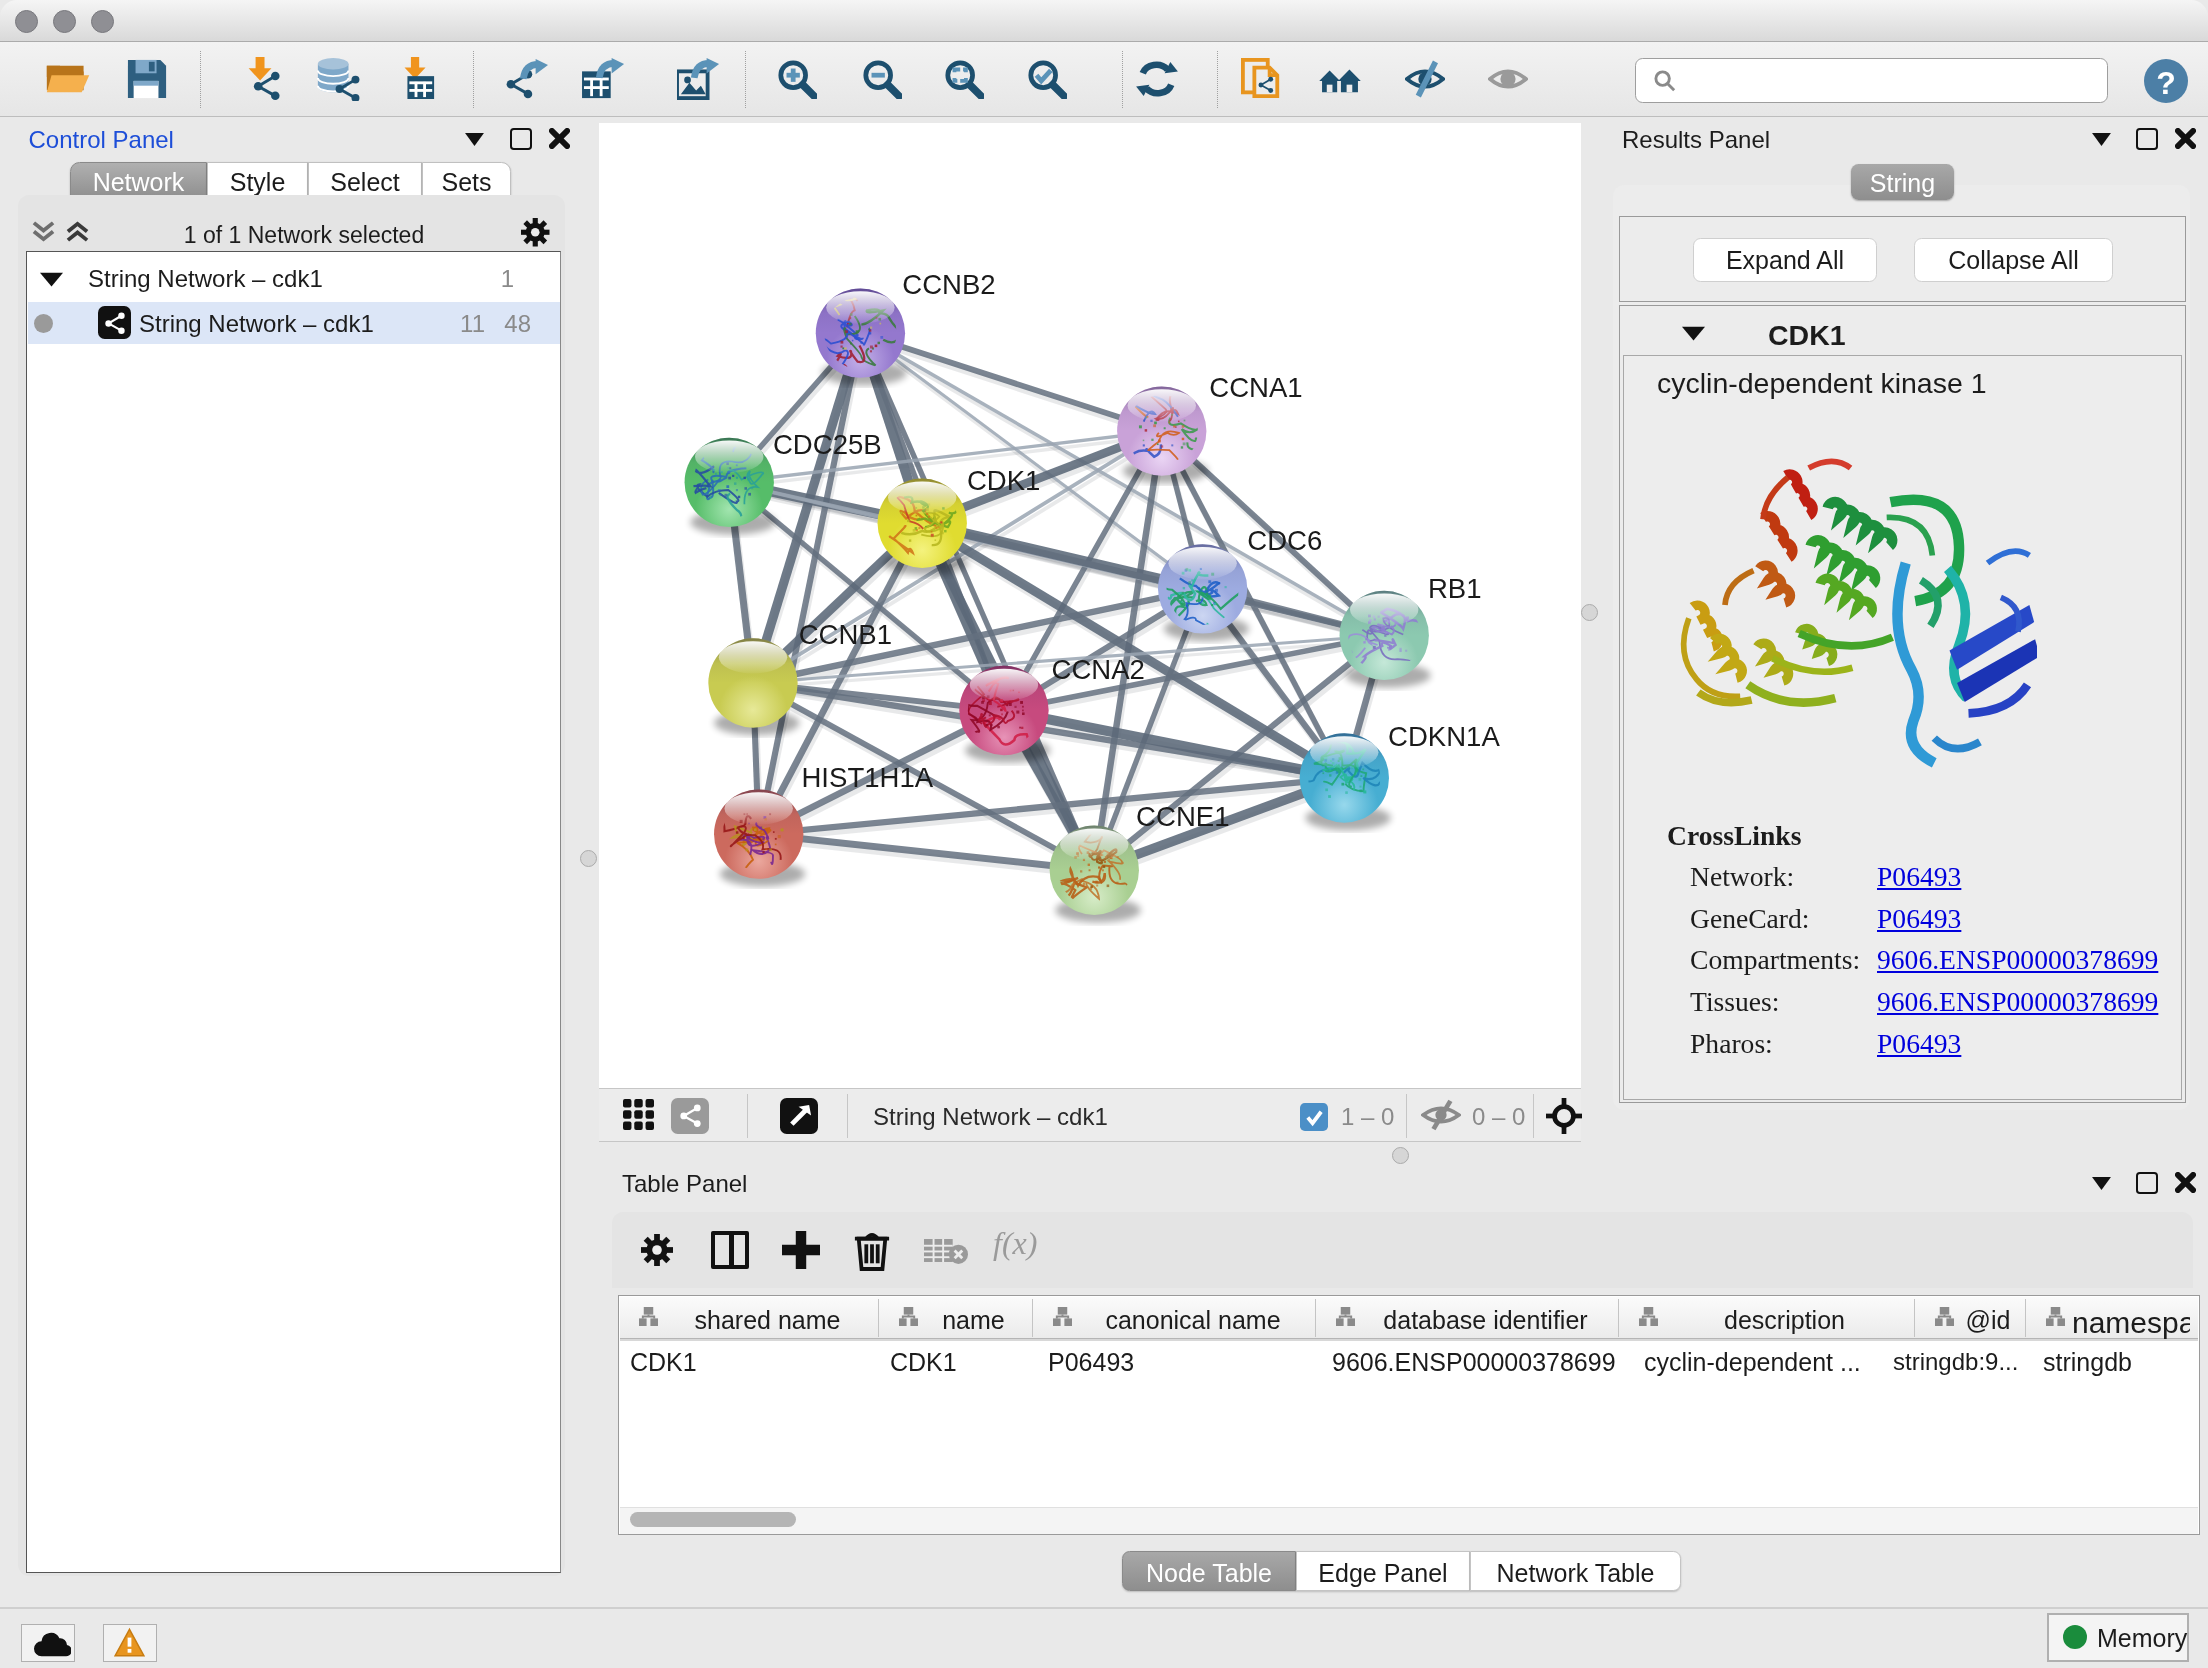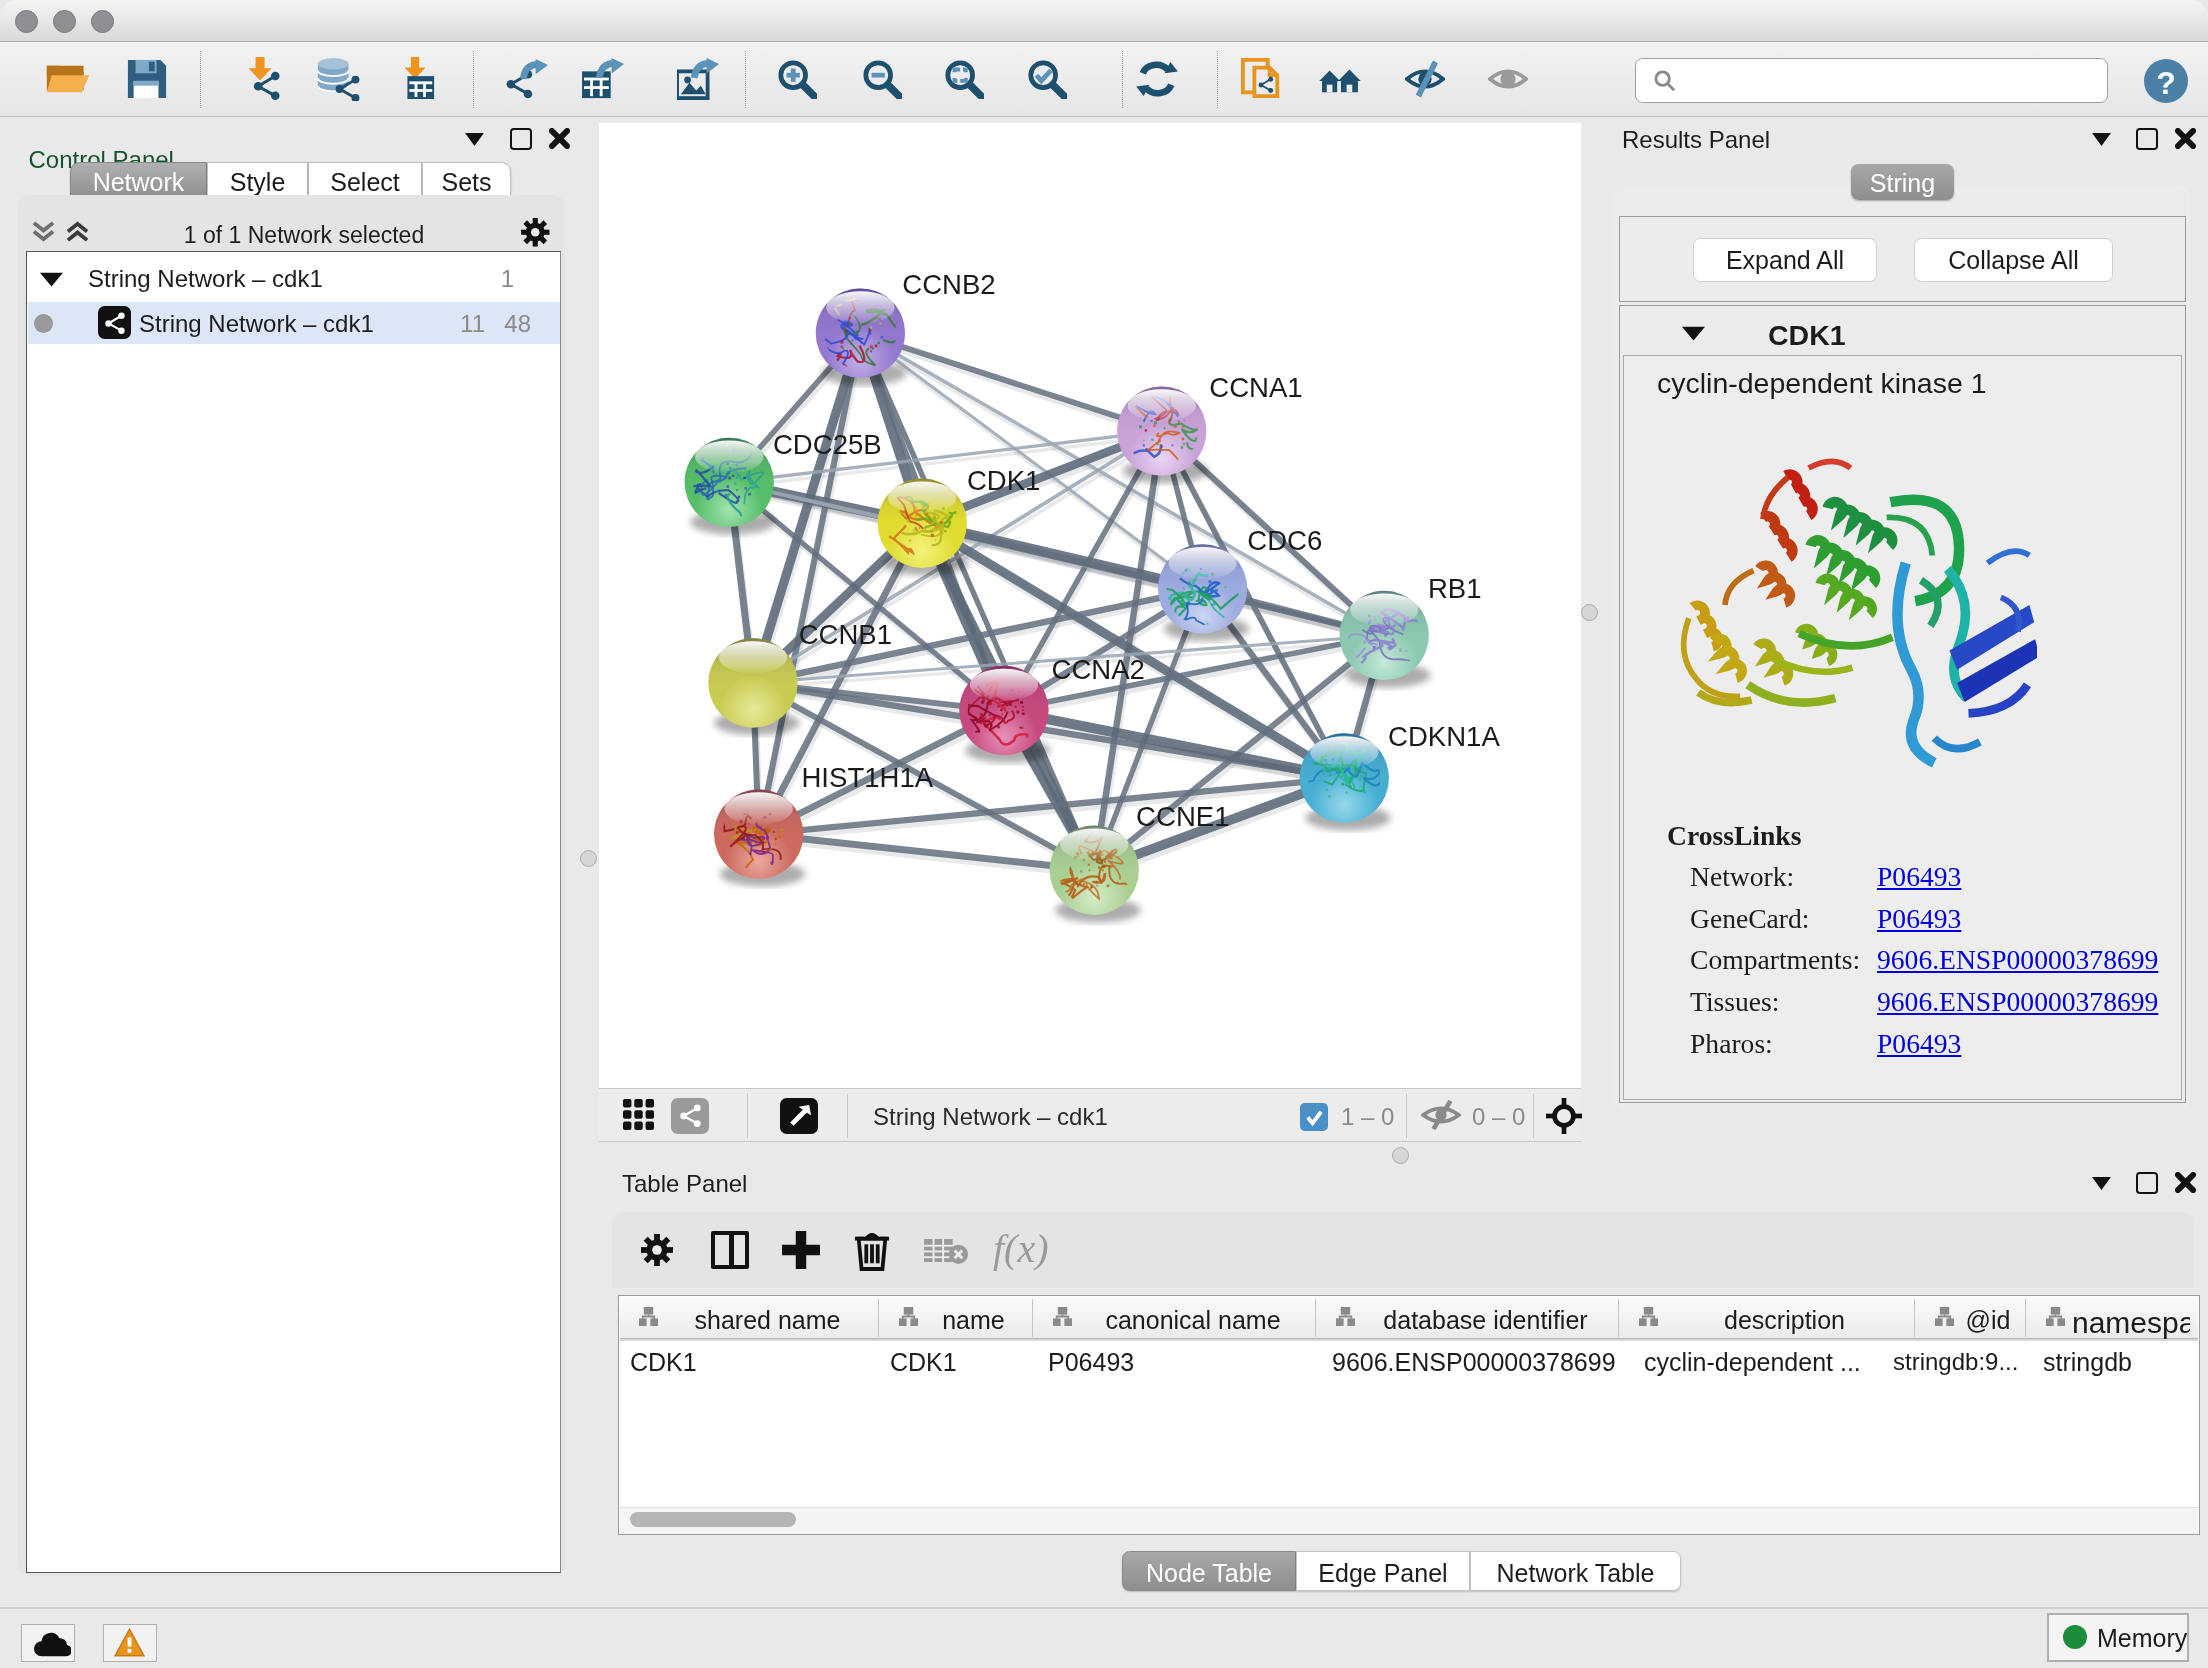--- a/index.html
+++ b/index.html
@@ -157,21 +157,21 @@
     <path d="M2,20 Q21,4 40,20 Q21,36 2,20 z" fill="none" stroke="#9a9a9a" stroke-width="4"></path>
     <circle cx="21" cy="20" r="8" fill="#9a9a9a"></circle>
   </svg>
 <div class="abs" style="left:1635px;top:58px;width:473px;height:45px;background:#ffffff;border:1.9px solid #9e9e9e;border-radius:7.6px;"></div>
 <svg class="abs" style="left:1653px;top:69px;" width="25" height="25" viewBox="0 0 26 26">
     <circle cx="10" cy="10" r="7" fill="none" stroke="#8a8a8a" stroke-width="3"></circle>
     <line x1="15" y1="15" x2="22" y2="22" stroke="#8a8a8a" stroke-width="3"></line>
   </svg>
 <div class="abs" style="left:2144px;top:59px;width:44px;height:44px;background:#4c7fa6;border-radius:50%;"></div>
 <div class="abs" style="left:2144px;top:65px;width:44px;font-size:32px;color:#ffffff;text-align:center;white-space:nowrap;font-weight:bold;text-align:center;">?</div>
-<div class="abs" style="left:28.5px;top:126px;font-size:24px;color:#14532d;text-align:left;white-space:nowrap;margin-top:20px;">Control Panel</div>
+<div class="abs" style="left:28.5px;top:126px;font-size:24px;color:#1d4ed8;text-align:left;white-space:nowrap;">Control Panel</div>
 <svg class="abs" style="left:462px;top:131px;" width="25" height="17" viewBox="0 0 26 18">
     <polygon points="3,2 23,2 13,16" fill="#111111"></polygon>
   </svg>
 <div class="abs" style="left:510px;top:128px;width:22px;height:22px;border:2.9px solid #111;border-radius:3.8px;"></div>
 <svg class="abs" style="left:549px;top:128px;" width="21" height="21" viewBox="0 0 22 22">
     <g stroke="#111" stroke-width="6" stroke-linecap="round">
       <line x1="3" y1="3" x2="19" y2="19"></line>
       <line x1="19" y1="3" x2="3" y2="19"></line>
     </g>
   </svg>
@@ -1043,21 +1043,21 @@
       <line x1="0" y1="21" x2="30" y2="21"></line>
       <line x1="10" y1="2" x2="10" y2="26"></line>
       <line x1="20" y1="2" x2="20" y2="26"></line>
     </g>
     <circle cx="36" cy="18" r="10" fill="#9a9a9a"></circle>
     <g stroke="#ececec" stroke-width="3">
       <line x1="32" y1="14" x2="40" y2="22"></line>
       <line x1="40" y1="14" x2="32" y2="22"></line>
     </g>
   </svg>
-<div class="abs" style="left:993px;top:1225px;font-size:40px;color:#9a9a9a;text-align:center;white-space:nowrap;font-family:'Liberation Serif',serif;"><i>f(x)</i></div>
+<div class="abs" style="left:993px;top:1225px;font-size:32px;color:#9a9a9a;text-align:center;white-space:nowrap;font-family:'Liberation Serif',serif;"><i>f(x)</i></div>
 <div class="abs" style="left:618px;top:1295px;width:1582px;height:240px;background:#ffffff;border:1.9px solid #9a9a9a;"></div>
 <div class="abs" style="left:620px;top:1297px;width:1578px;height:42px;background:linear-gradient(#fbfbfb,#ebebeb);border-bottom:1.9px solid #b5b5b5;"></div>
 <svg class="abs" style="left:639px;top:1307px;" width="19" height="19" viewBox="0 0 20 20">
     <rect x="5" y="0" width="10" height="8" fill="#8a8a8a"></rect>
     <rect x="0" y="12" width="8" height="8" fill="#8a8a8a"></rect>
     <rect x="12" y="12" width="8" height="8" fill="#8a8a8a"></rect>
     <path d="M10,8 v2 M4,12 v-2 h12 v2" stroke="#8a8a8a" stroke-width="2" fill="none"></path>
   </svg>
 <div class="abs" style="left:666px;top:1306px;width:203px;font-size:25px;color:#1c1c1c;text-align:center;white-space:nowrap;overflow:hidden;">shared name</div>
 <div class="abs" style="left:878px;top:1299px;width:0px;height:38px;border-left:1.9px solid #c4c4c4;"></div>

